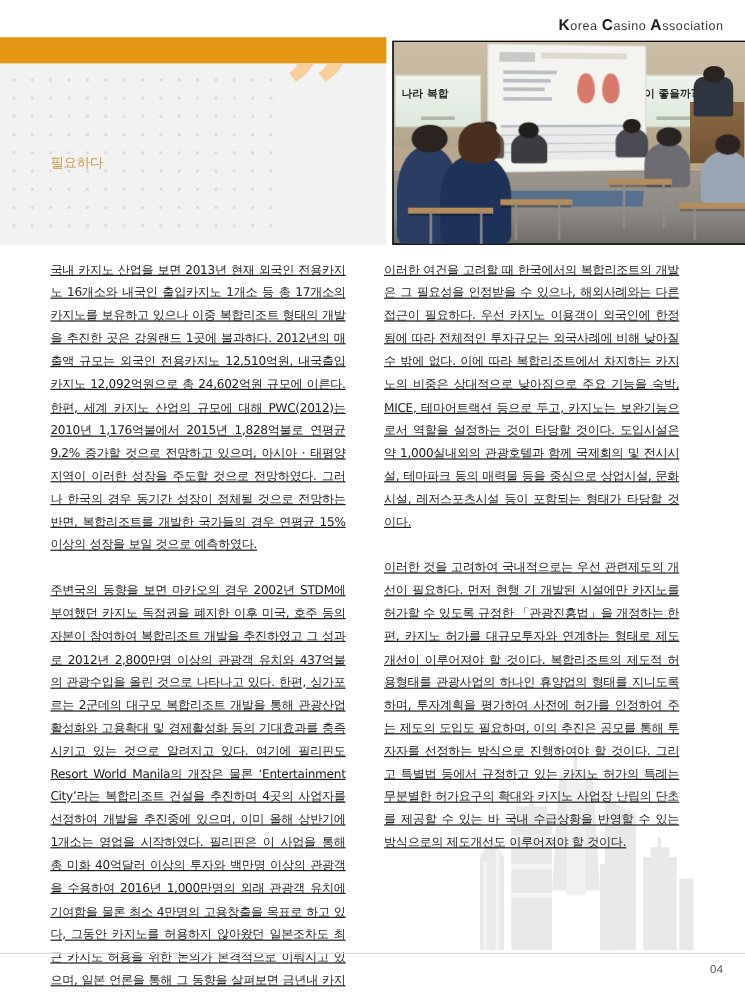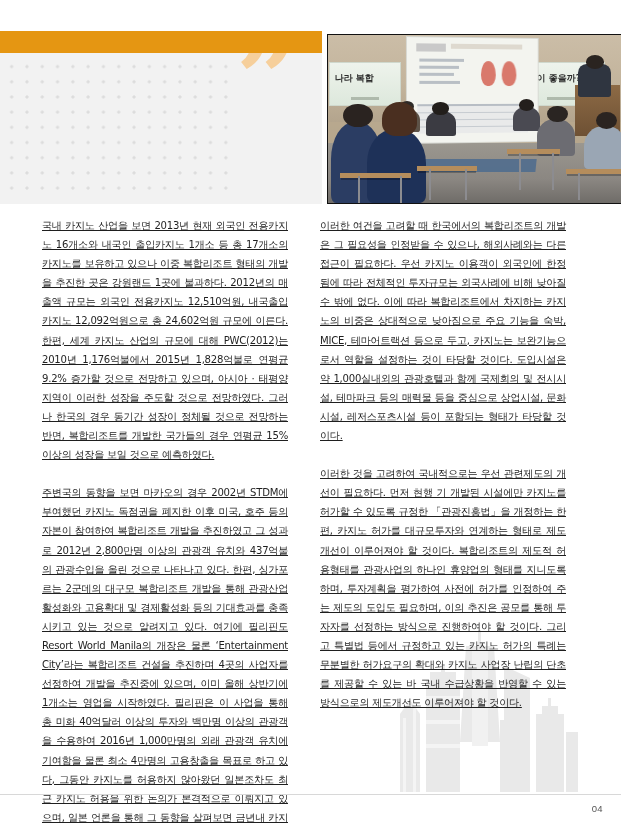--- a/index.html
+++ b/index.html
@@ -295,27 +295,31 @@
     color: #555;
     font-family: "Liberation Sans", sans-serif;
     letter-spacing: .4px;
   }
 </style>
 </head>
 <body>
 
 <div id="page">
 
+  <div class="masthead">
+    <span class="cap">K</span><span>orea </span><span class="cap">C</span><span>asino </span><span class="cap">A</span><span>ssociation</span>
+  </div>
 
   <div class="orange-bar"></div>
 
   <div class="hero-panel">
     <div class="dot-field"></div>
     <div class="quote-mark">”</div>
     <div class="quote-text">
+      <div>필요하다</div>
     </div>
   </div>
 
   <div class="hero-photo">
     <div class="ph-wall"></div>
     <div class="ph-wall-panel"></div>
     <div class="ph-floor"></div>
     <div class="ph-carpet"></div>
 
     <div class="ph-banner left">

